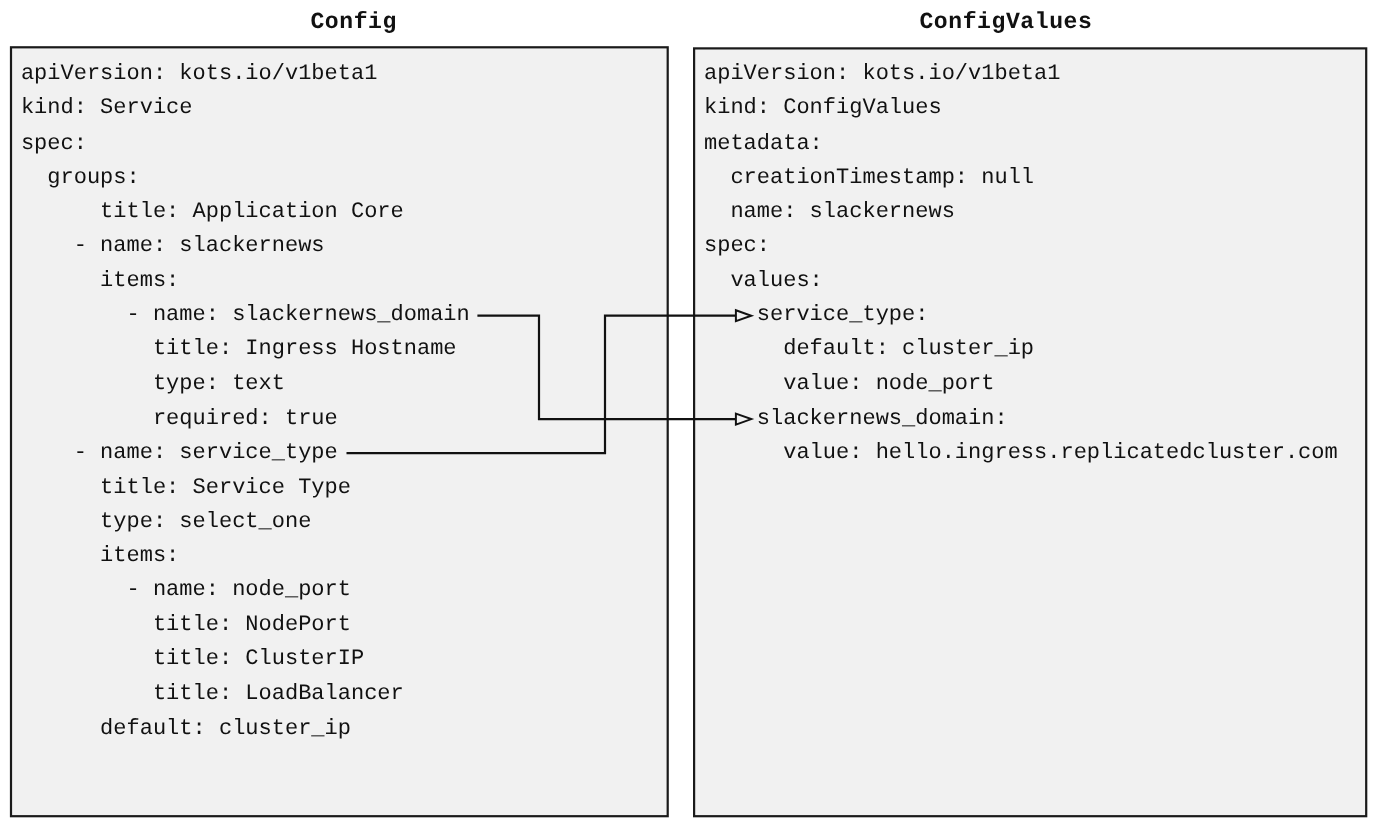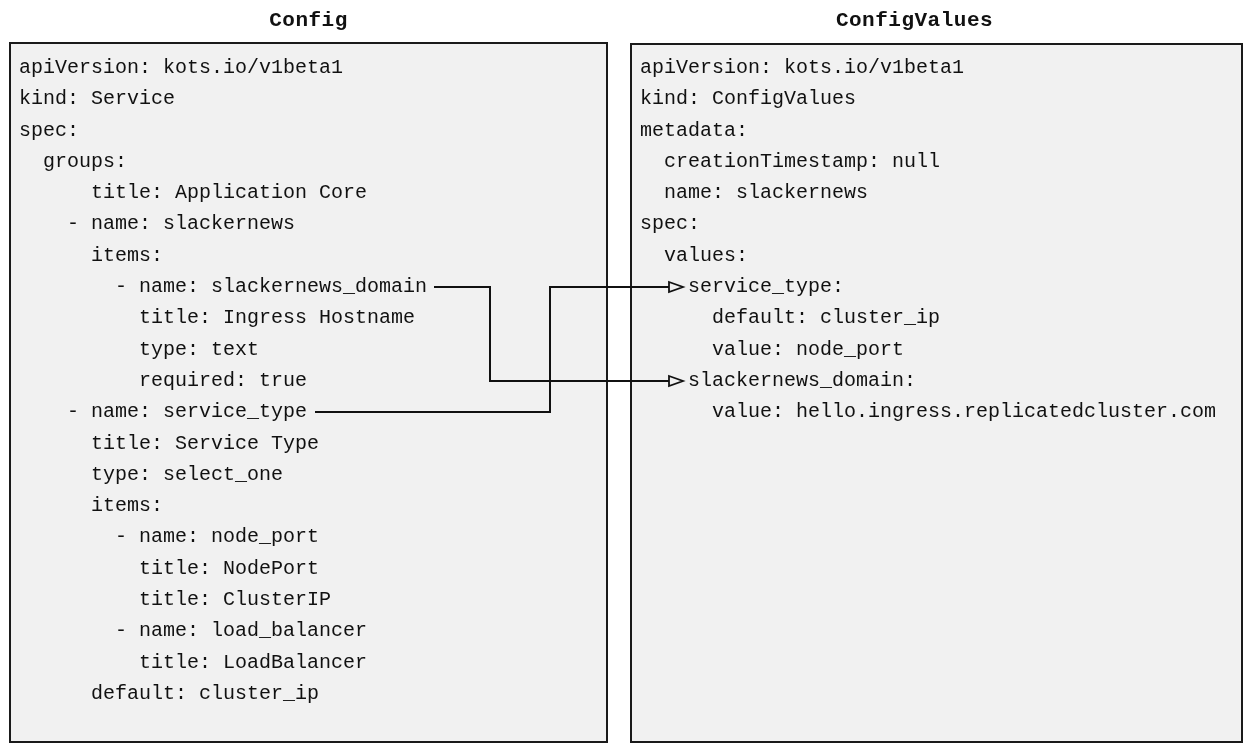--- a/index.html
+++ b/index.html
@@ -23,21 +23,21 @@
     position: absolute;
     top: 8px;
     height: 26px;
     line-height: 26px;
     text-align: center;
     font-size: 21px;
     font-weight: bold;
     letter-spacing: 0.5px;
     color: var(--text);
   }
-  .title-left  { left: 9px;   width: 599px; }
+  .title-left  { left: 22px;   width: 599px; }
   .title-right { left: 608px; width: 613px; }
   .panel {
     position: absolute;
     background: var(--panel-bg);
     border: 2px solid var(--panel-border);
     overflow: hidden;
   }
   .panel-left  { left: 9px;   top: 42px; width: 599px; height: 701px; padding: 8px 4px 0 8px; }
   .panel-right { left: 630px; top: 43px; width: 613px; height: 700px; padding: 7px 4px 0 8px; }
   .code-line {
@@ -85,21 +85,20 @@
     <div class="code-line">          title: Ingress Hostname</div>
     <div class="code-line">          type: text</div>
     <div class="code-line">          required: true</div>
     <div class="code-line">    - name: service_type</div>
     <div class="code-line">      title: Service Type</div>
     <div class="code-line">      type: select_one</div>
     <div class="code-line">      items:</div>
     <div class="code-line">        - name: node_port</div>
     <div class="code-line">          title: NodePort</div>
     <div class="code-line">          title: ClusterIP</div>
-    <div class="code-line">        - name: load_balancer</div>
     <div class="code-line">          title: LoadBalancer</div>
     <div class="code-line">      default: cluster_ip</div>
   </div>
 
   <div class="panel panel-right">
     <div class="code-line">apiVersion: kots.io/v1beta1</div>
     <div class="code-line">kind: ConfigValues</div>
     <div class="code-line">metadata:</div>
     <div class="code-line">  creationTimestamp: null</div>
     <div class="code-line">  name: slackernews</div>

